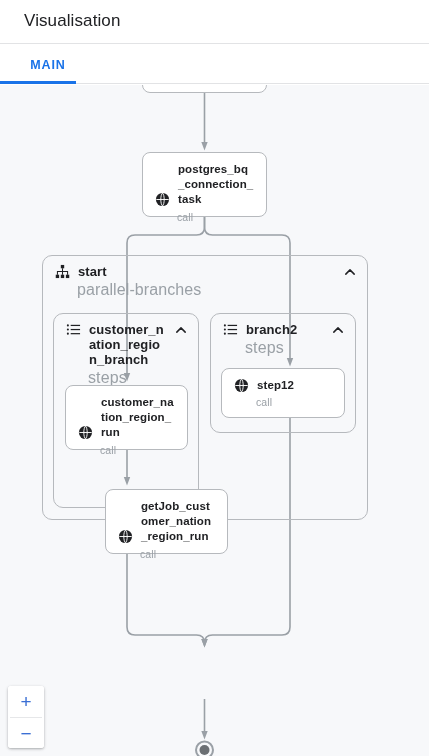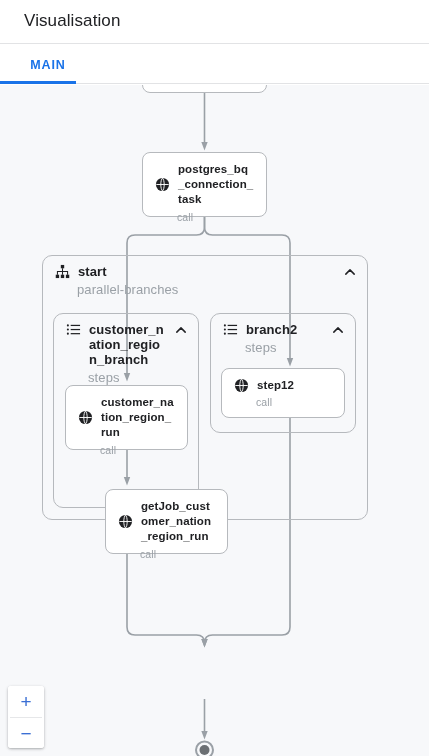--- a/index.html
+++ b/index.html
@@ -76,21 +76,21 @@
   
   .node {
     position: absolute;
     background: #ffffff;
     border: 1px solid #b6b9bd;
     border-radius: 8px;
     cursor: pointer;
   }
   .node-head {
     display: flex;
-    align-items: center;
+    align-items: flex-end;
     gap: 8px;
     padding: 9px 12px 0 12px;
   }
   .node-title {
     font-size: 11.5px;
     font-weight: 700;
     color: #202124;
     line-height: 15px;
     letter-spacing: 0.1px;
     word-break: break-all;
@@ -139,21 +139,21 @@
   .group-title {
     font-size: 13px;
     font-weight: 700;
     color: #202124;
     line-height: 15px;
     letter-spacing: 0.1px;
     word-break: break-all;
     flex: 1;
   }
   .group-sub {
-    font-size: 13px;
+    font-size: 16px;
     color: #9aa0a6;
     line-height: 14px;
     padding: 4px 12px 0 34px;
     letter-spacing: 0.1px;
   }
   .chevron {
     flex: 0 0 auto;
     width: 14px; height: 14px;
     margin-top: 1px;
     cursor: pointer;

